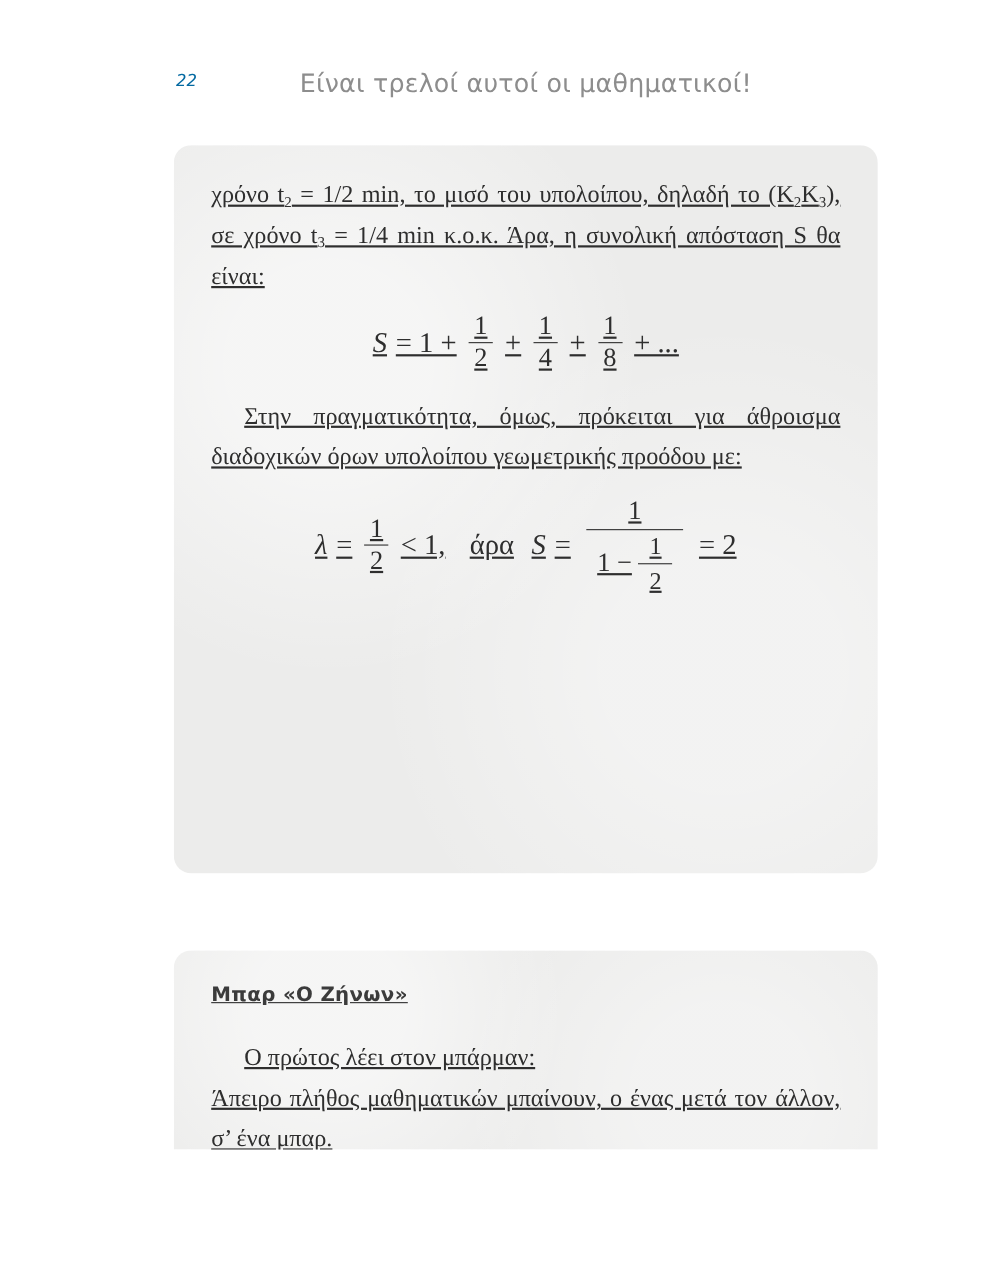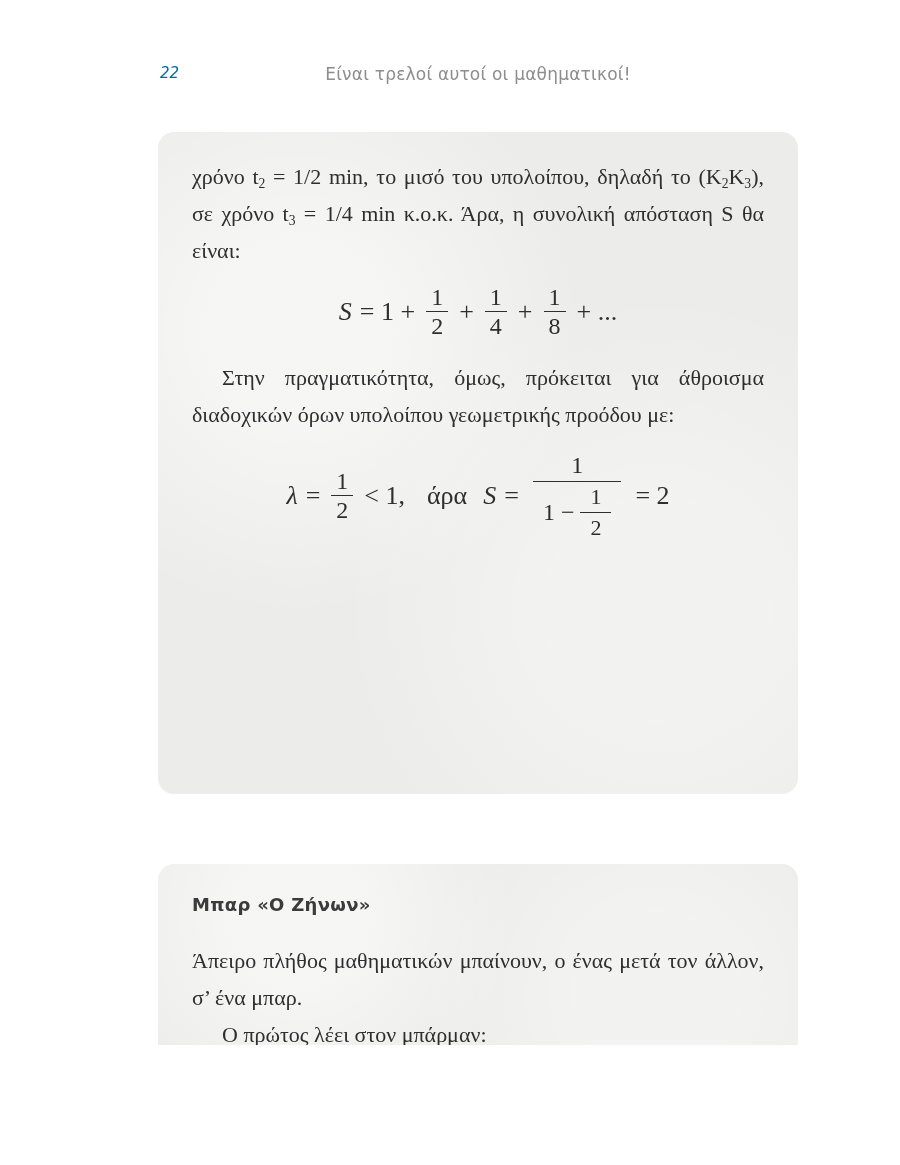--- a/index.html
+++ b/index.html
@@ -17,31 +17,32 @@
     position:absolute; top:64px; left:158px; width:640px; height:24px;
     font-family:"DejaVu Sans", "Liberation Sans", sans-serif;
   }
   .page-number {
     position:absolute; left:2px; top:0;
     font-size:15px; color:#0369a1;font-style:italic;
   }
   .running-title {
     position:absolute; left:0; right:0; top:0;
     text-align:center;
-    font-size:17px; color:#8d8d8d; letter-spacing:0.2px;
+    font-size:23px; color:#8d8d8d; letter-spacing:0.2px;
   }
 
   
   .card {
     position:absolute; left:158px; width:640px;
     background:#ececeb;
     background-image:
       radial-gradient(circle at 22% 30%, rgba(255,255,255,0.5) 0 14%, transparent 42%),
       radial-gradient(circle at 78% 72%, rgba(255,255,255,0.35) 0 16%, transparent 46%);
     padding:26px 34px;
+    text-decoration:underline;
   }
   .card-main {
     top:132px; height:662px;
     border-radius:16px;
   }
   .card-joke {
     top:864px; height:181px;
     border-radius:16px 16px 0 0;
     overflow:hidden;
   }
@@ -146,15 +147,15 @@
       </span>
     </span>
     <span class="fx">= 2</span>
   </div>
 
 
 </div>
 
 <div class="card card-joke">
   <h2 class="joke-heading">Μπαρ «Ο Ζήνων»</h2>
+  <p class="bodytext indent">Ο πρώτος λέει στον μπάρμαν:</p>
   <p class="bodytext">Άπειρο πλήθος μαθηματικών μπαίνουν, ο ένας μετά τον άλλον, σ’ ένα μπαρ.</p>
-  <p class="bodytext indent">Ο πρώτος λέει στον μπάρμαν:</p>
 </div>
 
 </body></html>

